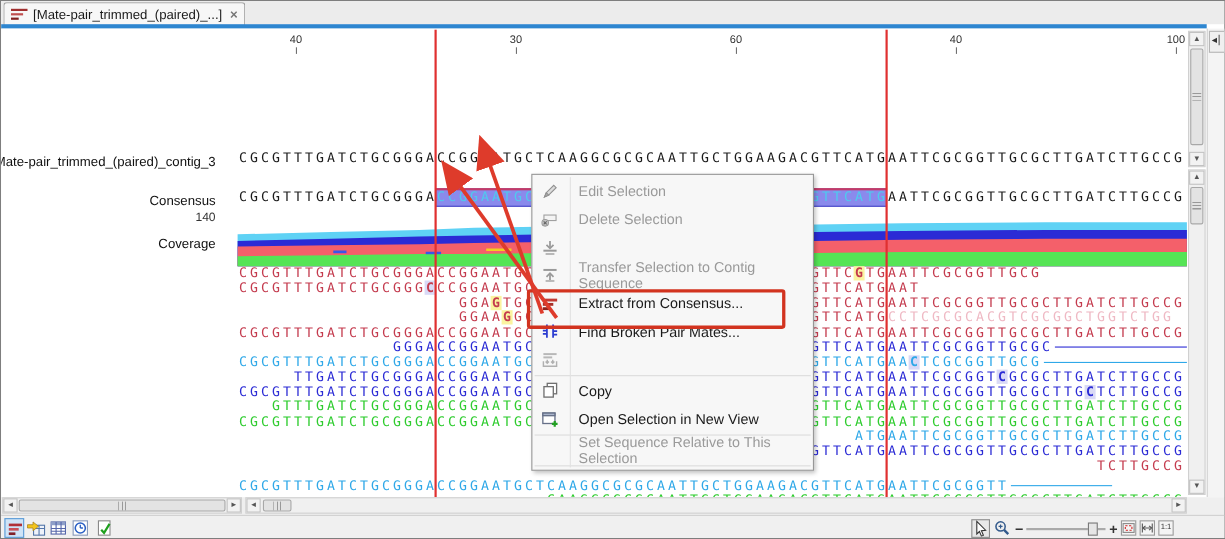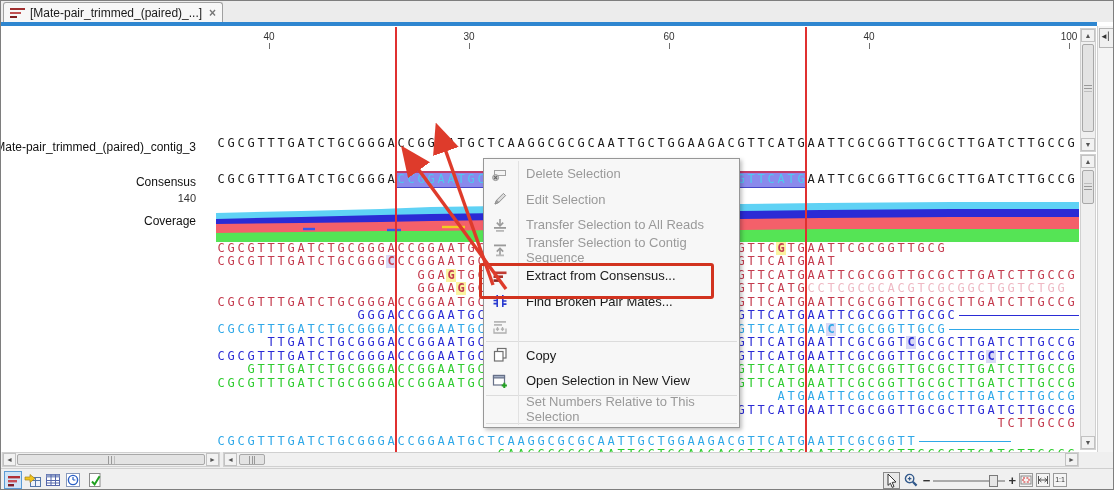--- a/index.html
+++ b/index.html
@@ -1389,41 +1389,40 @@
     <div class="sbbtn" style="left:0;top:0;width:14px;height:13px">▲</div>
     <div class="sbthumb" style="left:1px;top:15px;width:12px;height:34px">
         <span class="grip"></span>
       </div>
     <div class="sbbtn" style="left:0;top:281px;width:14px;height:13px">▼</div>
   </div>
 
   <div id="menu">
       <div class="mitem dis">
         <span class="mic"><svg width="16" height="16">
+            <path d="M3,13 L4.6,9.2 L11.4,2.4 L13.6,4.6 L6.8,11.4 Z" fill="#dcdcdc" stroke="#909090"></path>
+            <path d="M3,13 L4.6,9.2 L6.8,11.4 Z" fill="#aaa" stroke="#909090"></path>
+          </svg></span>
+        <span>Edit Selection</span>
+      </div>
+      <div class="mitem dis">
+        <span class="mic"><svg width="16" height="16">
             <rect x="2.5" y="4.5" width="11" height="5" fill="#f4f4f4" stroke="#a0a0a0"></rect>
             <circle cx="3.6" cy="11.6" r="3" fill="#c9c9c9" stroke="#9a9a9a"></circle>
             <path d="M2.2,10.2 l2.8,2.8 M5,10.2 l-2.8,2.8" stroke="#666" stroke-width="1.1"></path>
           </svg></span>
         <span>Delete Selection</span>
-      </div>
-      <div class="mitem dis">
-        <span class="mic"><svg width="16" height="16">
-            <path d="M3,13 L4.6,9.2 L11.4,2.4 L13.6,4.6 L6.8,11.4 Z" fill="#dcdcdc" stroke="#909090"></path>
-            <path d="M3,13 L4.6,9.2 L6.8,11.4 Z" fill="#aaa" stroke="#909090"></path>
-          </svg></span>
-        <span>Edit Selection</span>
       </div>
       <div class="mitem dis">
         <span class="mic"><svg width="16" height="16">
             <path d="M8,2 V8" stroke="#9a9a9a" stroke-width="1.6"></path>
             <path d="M4.8,5.6 L8,8.8 L11.2,5.6" fill="none" stroke="#9a9a9a" stroke-width="1.6"></path>
             <rect x="2" y="10" width="12" height="1.8" fill="#9a9a9a"></rect>
             <rect x="4" y="13" width="8" height="1.8" fill="#b8b8b8"></rect>
           </svg></span>
-        <span>Transfer Selection to All Reads</span>
       </div>
       <div class="mitem dis">
         <span class="mic"><svg width="16" height="16">
             <rect x="2" y="2.5" width="12" height="1.8" fill="#9a9a9a"></rect>
             <path d="M8,14 V7" stroke="#9a9a9a" stroke-width="1.6"></path>
             <path d="M4.8,9.6 L8,6.4 L11.2,9.6" fill="none" stroke="#9a9a9a" stroke-width="1.6"></path>
             <rect x="4" y="12.5" width="8" height="1.8" fill="#b8b8b8"></rect>
           </svg></span>
         <span>Transfer Selection to Contig Sequence</span>
       </div>
@@ -1465,21 +1464,21 @@
       <div class="mitem">
         <span class="mic"><svg width="16" height="16">
             <rect x="1.5" y="2.5" width="11" height="9.5" fill="#fff" stroke="#667088" stroke-width="1.2"></rect>
             <rect x="1.5" y="2.5" width="11" height="2.4" fill="#aab6cc" stroke="#667088" stroke-width="1.2"></rect>
             <path d="M12.3,9.8 V15 M9.7,12.4 H14.9" stroke="#23a023" stroke-width="2"></path>
           </svg></span>
         <span>Open Selection in New View</span>
       </div>
       <div class="msep"></div>
       <div class="mitem dis">
-        <span>Set Numbers Relative to This Selection</span>
+        <span>Set Sequence Relative to This Selection</span>
       </div>
       <div class="msep"></div>
     </div>
   <div id="hlbox" style="left: 478px; top: 262px; width: 229px; height: 30px; border-color: rgb(210, 51, 31);"></div>
   <svg id="arrowsvg">
     <defs>
       <marker id="ah" markerWidth="9" markerHeight="8" refX="7" refY="4" orient="auto">
         <path d="M0,0 L9,4 L0,8 Z" fill="#de3b2b"></path>
       </marker>
     </defs>

